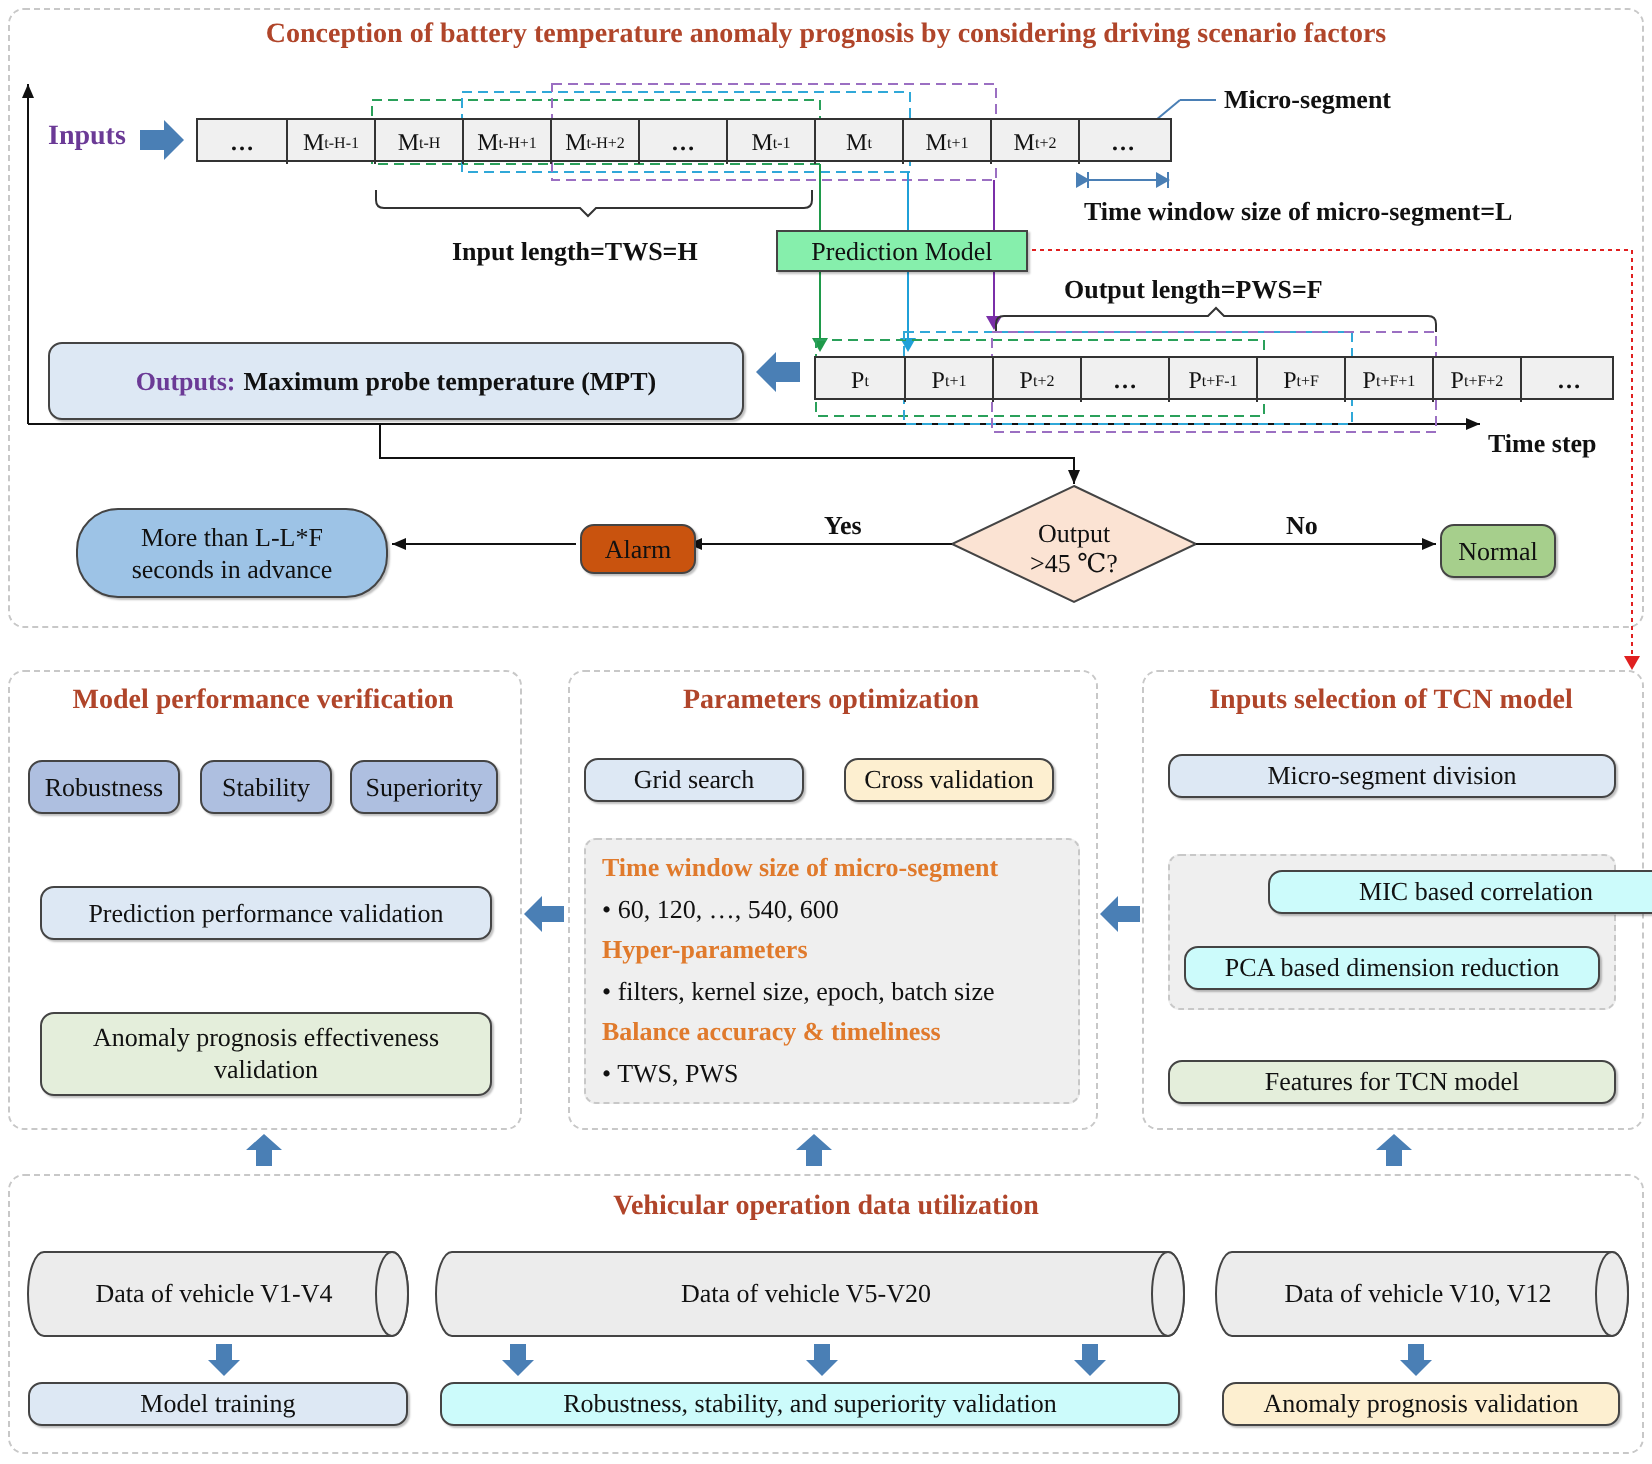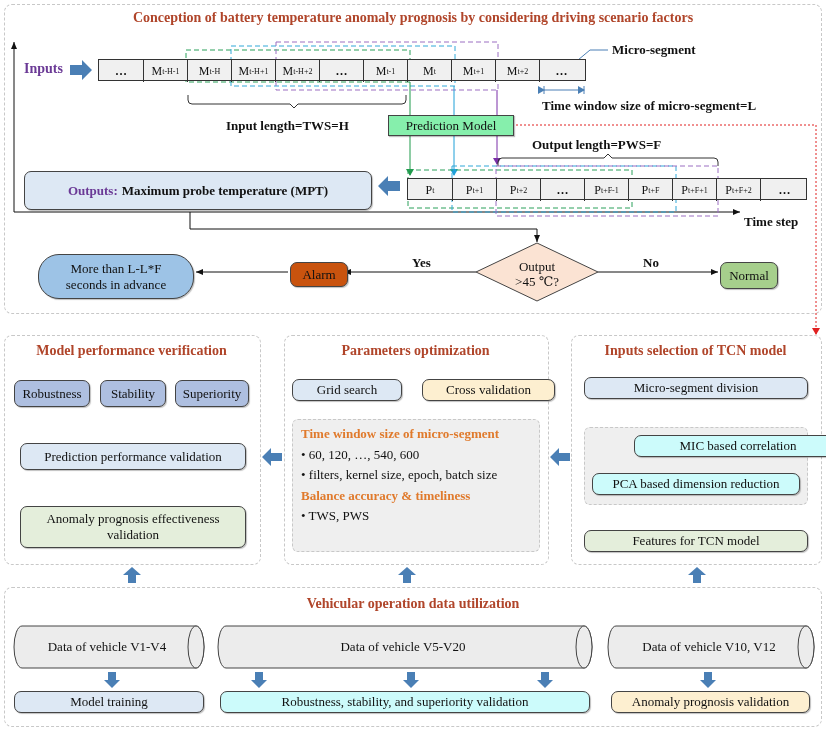--- a/index.html
+++ b/index.html
@@ -223,24 +223,25 @@
 
 <div class="abs" style="left:262px;top:448px;">
   <svg width="20" height="18">
       <path d="M20,5 L9,5 L9,0 L0,9 L9,18 L9,13 L20,13 z" fill="#4a7fb5"></path>
     </svg>
 </div>
 
 <div class="panel" style="left:284px;top:335px;width:263px;height:228px;"></div>
 <div class="ptitle" style="left:284px;right:auto;width:263px;top:343px;">Parameters optimization</div>
 <div class="box" style="left:292px;top:379px;width:110px;height:22px;background:#dde8f4;">Grid search</div>
-<div class="box" style="left:422px;top:379px;width:133px;height:22px;background:#fdefd0;">Cross validation</div>
+<div class="box" style="left:422px;top:379px;width:105px;height:22px;background:#fdefd0;">Cross validation</div>
 <div class="abs" style="left:292px;top:419px;width:248px;height:133px;background:#efefef;border:1px dashed #c8c8c8;border-radius:6px;box-sizing:border-box;padding:4px 8px;font-size:13px;line-height:20.5px;">
   <div class="orange">Time window size of micro-segment</div>
   <div>• <span>60, 120, …, 540, 600</span></div>
+  <div class="orange">Hyper-parameters</div>
   <div>• <span>filters, kernel size, epoch, batch size</span></div>
   <div class="orange">Balance accuracy &amp; timeliness</div>
   <div>• <span>TWS, PWS</span></div>
 </div>
 
 <div class="abs" style="left:550px;top:448px;">
   <svg width="20" height="18">
       <path d="M20,5 L9,5 L9,0 L0,9 L9,18 L9,13 L20,13 z" fill="#4a7fb5"></path>
     </svg>
 </div>

